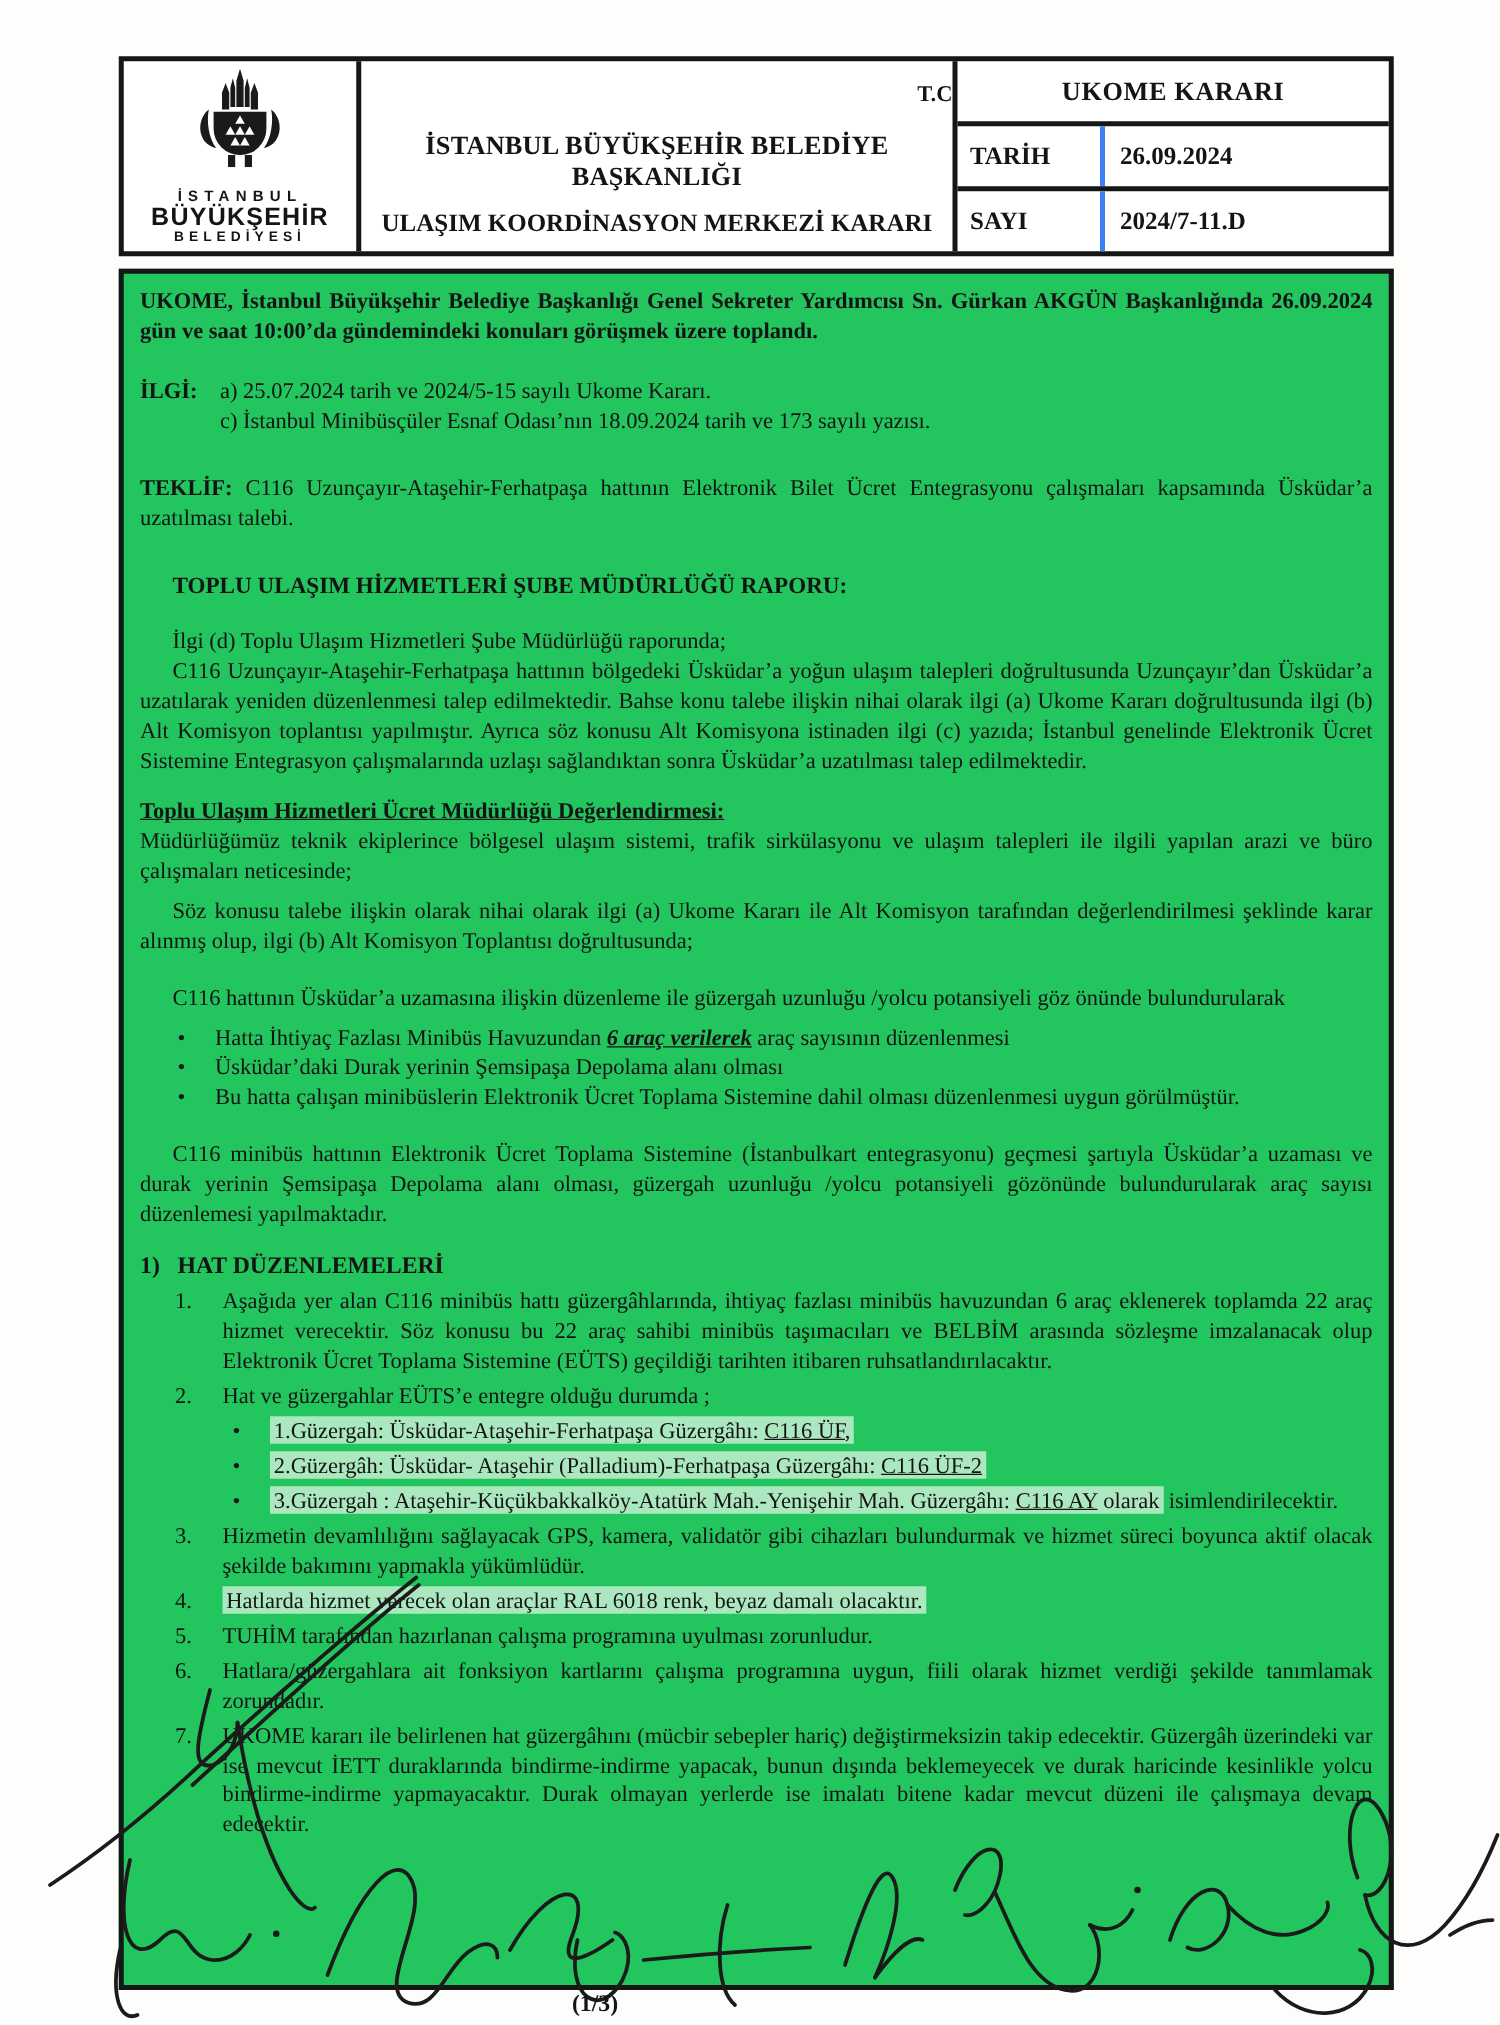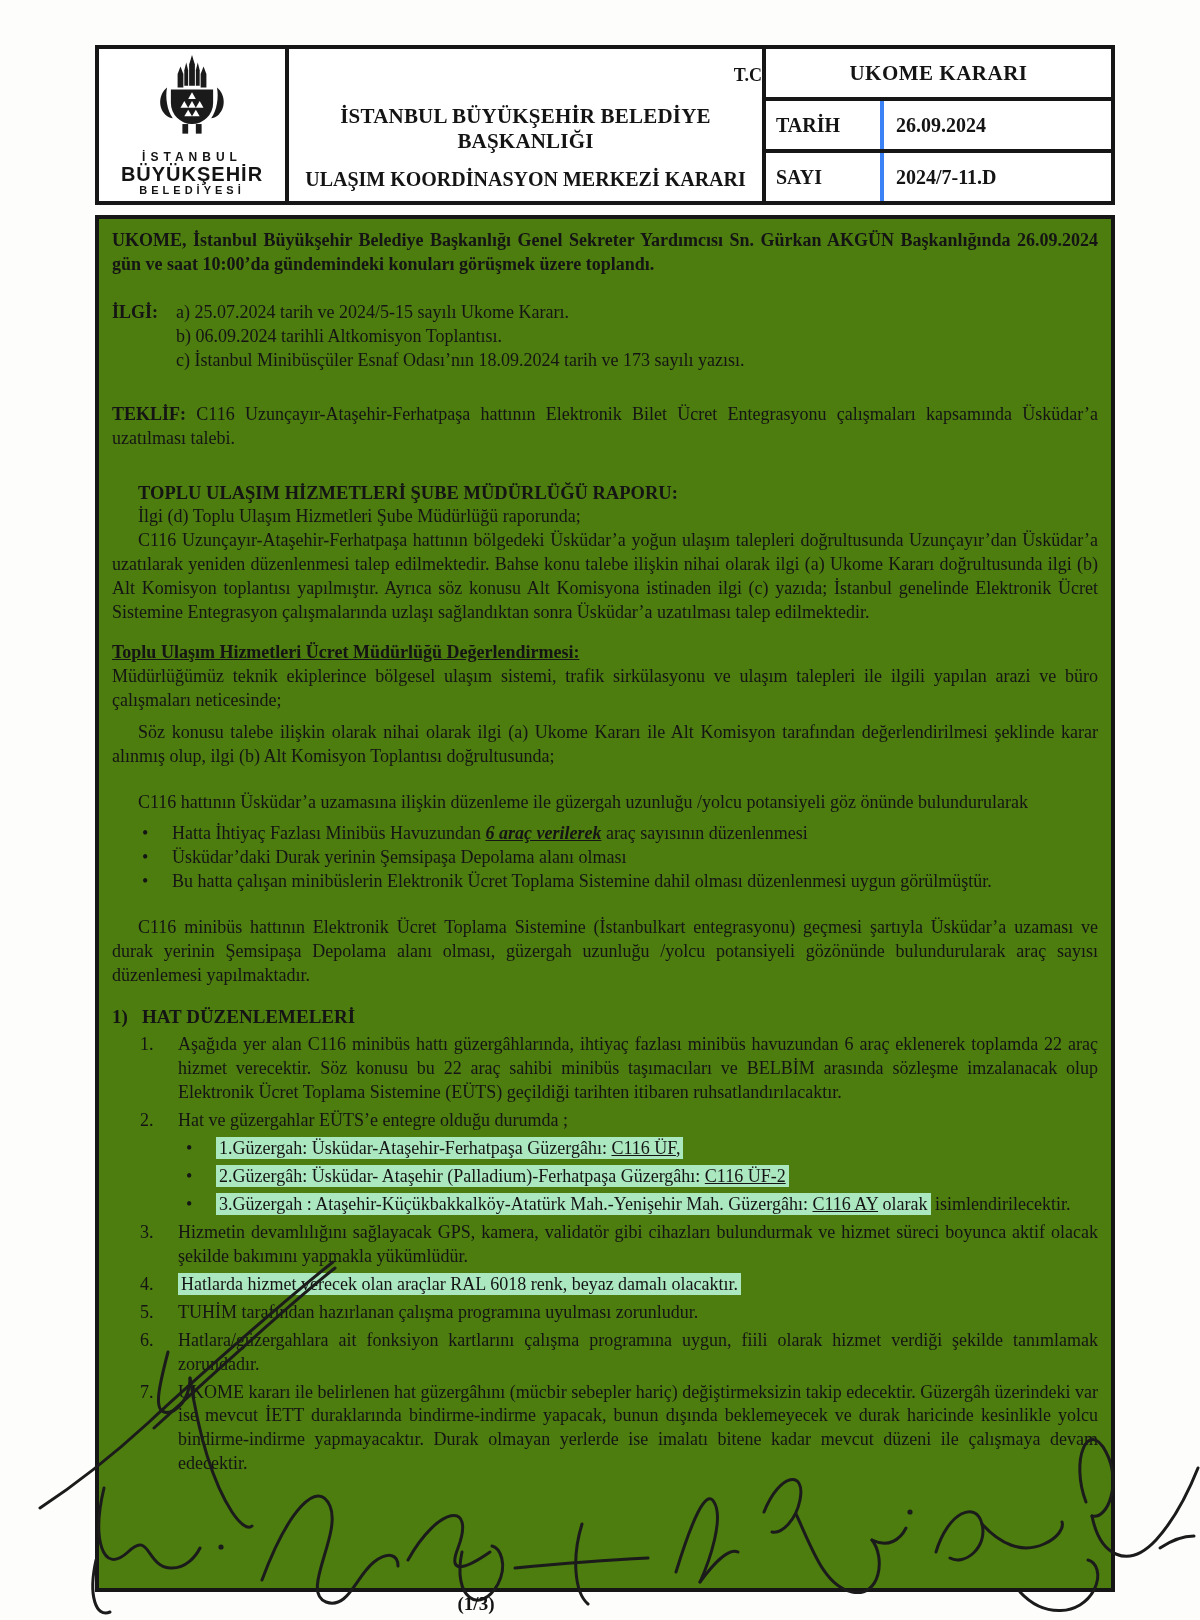--- a/index.html
+++ b/index.html
@@ -39,21 +39,21 @@
   .decision-row{flex:1; display:flex; box-sizing:border-box;}
   .decision-row + .decision-row{border-top:4px solid #161616;}
   .decision-label{
     width:118px; flex:none; border-right:4px solid #3b82f6; box-sizing:border-box;
     display:flex; align-items:center; padding-left:10px; font-size:20px; font-weight:bold;
   }
   .decision-value{flex:1; display:flex; align-items:center; padding-left:12px; font-size:20px; font-weight:bold;}
   
   .body-box{
     position:absolute; left:95px; top:215px; width:1020px; height:1377px;
-    border:4px solid #161616; box-sizing:border-box; background:#4d7c0f;
+    border:4px solid #161616; box-sizing:border-box; background:#22c55e;
     padding:8px 13px 0 13px; font-size:18px; line-height:1.33; text-align:justify;
   }
   .b{font-weight:bold;}
   .u{text-decoration:underline;}
   .intro{font-weight:bold; margin-top:2px;}
   .ilgi{display:flex; margin-top:24px;}
   .ilgi-label{width:64px; flex:none; font-weight:bold;}
   .ilgi-items{flex:1; text-align:left;}
   .teklif{margin-top:30px;}
   .rapor-heading{margin-top:30px; margin-left:26px; font-weight:bold; font-size:18.5px; text-align:left;}
@@ -146,29 +146,28 @@
   </div>
 
   <div class="body-box">
 
     <div class="intro">UKOME, İstanbul Büyükşehir Belediye Başkanlığı Genel Sekreter Yardımcısı Sn. Gürkan AKGÜN Başkanlığında 26.09.2024 gün ve saat 10:00’da gündemindeki konuları görüşmek üzere toplandı.</div>
 
     <div class="ilgi">
       <div class="ilgi-label">İLGİ:</div>
       <div class="ilgi-items">
         <div>a) 25.07.2024 tarih ve 2024/5-15 sayılı Ukome Kararı.</div>
-        <div>b) 06.09.2024 tarihli Altkomisyon Toplantısı.</div>
         <div>c) İstanbul Minibüsçüler Esnaf Odası’nın 18.09.2024 tarih ve 173 sayılı yazısı.</div>
       </div>
     </div>
 
     <div class="teklif"><span class="b">TEKLİF:</span><span> C116 Uzunçayır-Ataşehir-Ferhatpaşa hattının Elektronik Bilet Ücret Entegrasyonu çalışmaları kapsamında Üsküdar’a uzatılması talebi.</span></div>
 
     <div class="rapor-heading">TOPLU ULAŞIM HİZMETLERİ ŞUBE MÜDÜRLÜĞÜ RAPORU:</div>
-    <div class="ind" style="text-align:left;">İlgi (d) Toplu Ulaşım Hizmetleri Şube Müdürlüğü raporunda;</div>
+    <div class="ind" style="text-align:left;margin-top:20px;">İlgi (d) Toplu Ulaşım Hizmetleri Şube Müdürlüğü raporunda;</div>
     <div class="ind">C116 Uzunçayır-Ataşehir-Ferhatpaşa hattının bölgedeki Üsküdar’a yoğun ulaşım talepleri doğrultusunda Uzunçayır’dan Üsküdar’a uzatılarak yeniden düzenlenmesi talep edilmektedir. Bahse konu talebe ilişkin nihai olarak ilgi (a) Ukome Kararı doğrultusunda ilgi (b) Alt Komisyon toplantısı yapılmıştır. Ayrıca söz konusu Alt Komisyona istinaden ilgi (c) yazıda; İstanbul genelinde Elektronik Ücret Sistemine Entegrasyon çalışmalarında uzlaşı sağlandıktan sonra Üsküdar’a uzatılması talep edilmektedir.</div>
 
     <div class="deg-heading">Toplu Ulaşım Hizmetleri Ücret Müdürlüğü Değerlendirmesi:</div>
     <div>Müdürlüğümüz teknik ekiplerince bölgesel ulaşım sistemi, trafik sirkülasyonu ve ulaşım talepleri ile ilgili yapılan arazi ve büro çalışmaları neticesinde;</div>
     <div class="ind mt8">Söz konusu talebe ilişkin olarak nihai olarak ilgi (a) Ukome Kararı ile Alt Komisyon tarafından değerlendirilmesi şeklinde karar alınmış olup, ilgi (b) Alt Komisyon Toplantısı doğrultusunda;</div>
 
     <div class="ind mt22">C116 hattının  Üsküdar’a uzamasına ilişkin düzenleme ile güzergah uzunluğu /yolcu potansiyeli göz önünde bulundurularak</div>
 
     <div class="dbullets">
       <div class="dbullet">

